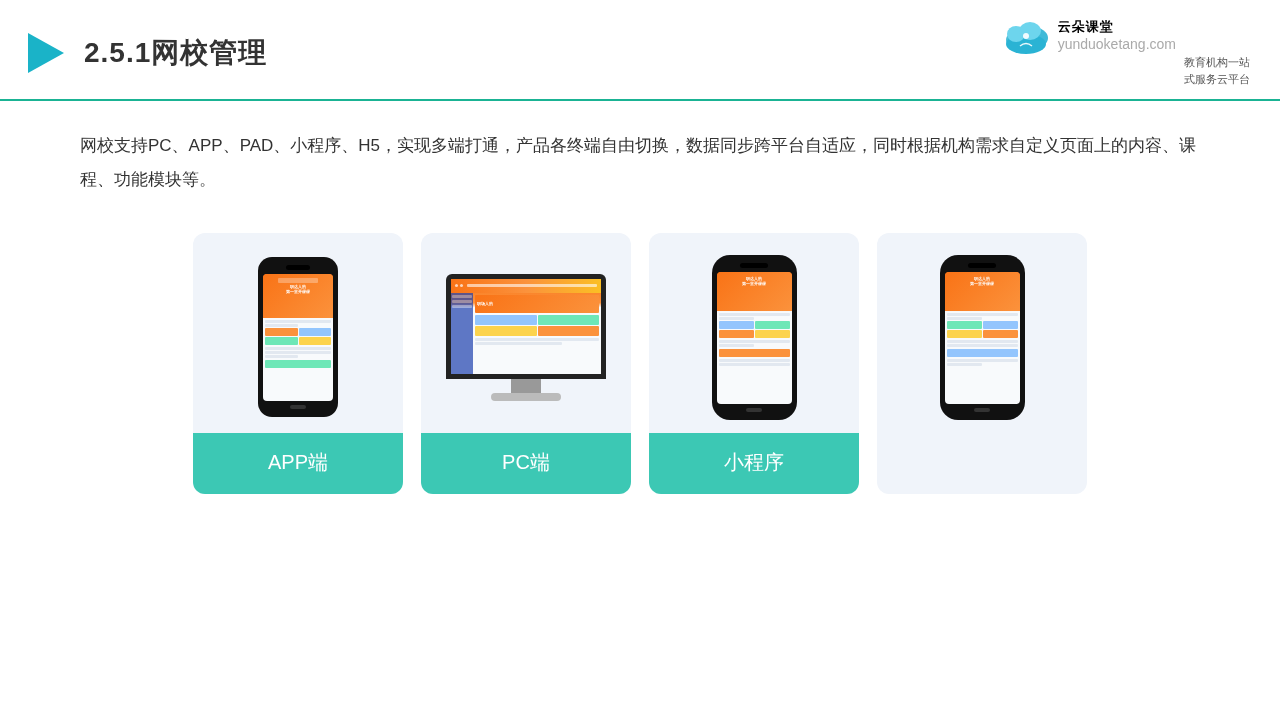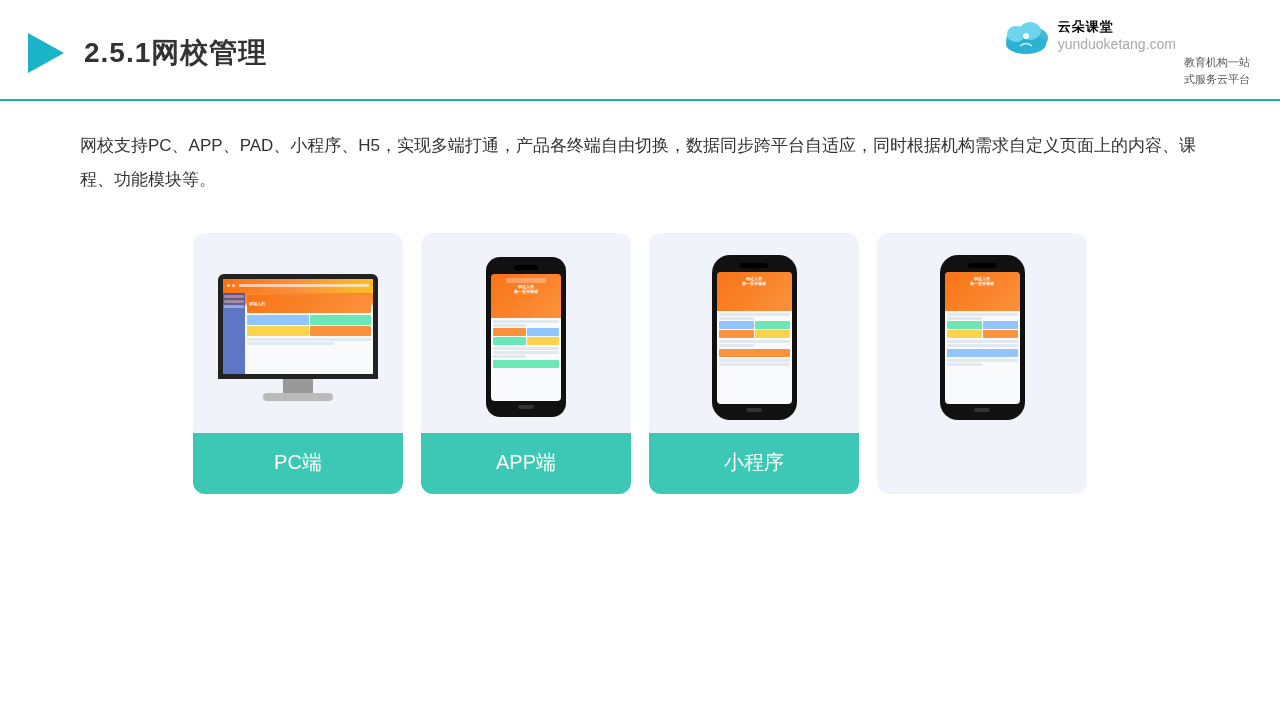--- a/index.html
+++ b/index.html
@@ -241,20 +241,50 @@
     </div>
     <div style="font-size:11px;color:#555;line-height:1.5;margin-left:4px;margin-top:36px;">教育机构一站<br>式服务云平台</div>
   </div>
 </div>
 
 <div class="description">
   <span>网校支持PC、APP、PAD、小程序、H5，实现多端打通，产品各终端自由切换，数据同步跨平台自适应，同时根据机构需求自定义页面上的内容、课程、功能模块等。</span>
 </div>
 
 <div class="cards-container">
+
+  <div class="card">
+    <div class="card-image-area">
+      <div class="phone-mockup">
+        <div class="phone-notch"></div>
+        <div class="phone-screen">
+          <div class="phone-content-header">
+            <div style="height:5px;background:rgba(255,255,255,0.3);border-radius:1px;margin-bottom:1px;width:60%;margin-left:auto;margin-right:auto;margin-top:2px;"></div>
+            <div style="font-size:4px;color:#fff;text-align:center;font-weight:bold;">职达人的<br>第一堂开课课</div>
+          </div>
+          <div class="phone-content-body">
+            <div class="p-row"></div>
+            <div class="p-row p-row-half"></div>
+            <div class="p-grid">
+              <div class="p-cell p-cell-o"></div>
+              <div class="p-cell p-cell-b"></div>
+              <div class="p-cell p-cell-g"></div>
+              <div class="p-cell p-cell-y"></div>
+            </div>
+            <div class="p-row" style="margin-top:2px;"></div>
+            <div class="p-row"></div>
+            <div class="p-row p-row-half"></div>
+            <div style="height:8px;background:#6ee7b7;border-radius:1px;margin-top:2px;"></div>
+          </div>
+        </div>
+        <div class="phone-home-btn"></div>
+      </div>
+    </div>
+    <div class="card-label">APP端</div>
+  </div>
 
   <div class="card">
     <div class="card-image-area">
       <div class="pc-mockup">
         <div class="pc-screen-outer">
           <div class="pc-screen-content">
             <div class="screen-bar">
               <div class="screen-dot"></div>
               <div class="screen-dot"></div>
               <div style="height:3px;background:rgba(255,255,255,0.6);flex:1;border-radius:1px;margin-left:2px;"></div>
@@ -281,50 +311,20 @@
             </div>
           </div>
         </div>
         <div class="pc-stand-neck"></div>
         <div class="pc-stand-base"></div>
       </div>
     </div>
     <div class="card-label">PC端</div>
   </div>
 
-  <div class="card">
-    <div class="card-image-area">
-      <div class="phone-mockup">
-        <div class="phone-notch"></div>
-        <div class="phone-screen">
-          <div class="phone-content-header">
-            <div style="height:5px;background:rgba(255,255,255,0.3);border-radius:1px;margin-bottom:1px;width:60%;margin-left:auto;margin-right:auto;margin-top:2px;"></div>
-            <div style="font-size:4px;color:#fff;text-align:center;font-weight:bold;">职达人的<br>第一堂开课课</div>
-          </div>
-          <div class="phone-content-body">
-            <div class="p-row"></div>
-            <div class="p-row p-row-half"></div>
-            <div class="p-grid">
-              <div class="p-cell p-cell-o"></div>
-              <div class="p-cell p-cell-b"></div>
-              <div class="p-cell p-cell-g"></div>
-              <div class="p-cell p-cell-y"></div>
-            </div>
-            <div class="p-row" style="margin-top:2px;"></div>
-            <div class="p-row"></div>
-            <div class="p-row p-row-half"></div>
-            <div style="height:8px;background:#6ee7b7;border-radius:1px;margin-top:2px;"></div>
-          </div>
-        </div>
-        <div class="phone-home-btn"></div>
-      </div>
-    </div>
-    <div class="card-label">APP端</div>
-  </div>
-
 
   <div class="card">
     <div class="card-image-area">
       <div class="phone-mockup" style="width:85px;height:165px;border-radius:18px;">
         <div class="phone-notch" style="width:28px;"></div>
         <div class="phone-screen">
           <div class="phone-content-header" style="height:30%;">
             <div style="font-size:4px;color:#fff;font-weight:bold;text-align:center;padding-top:2px;">职达人的<br>第一堂开课课</div>
           </div>
           <div class="phone-content-body">

